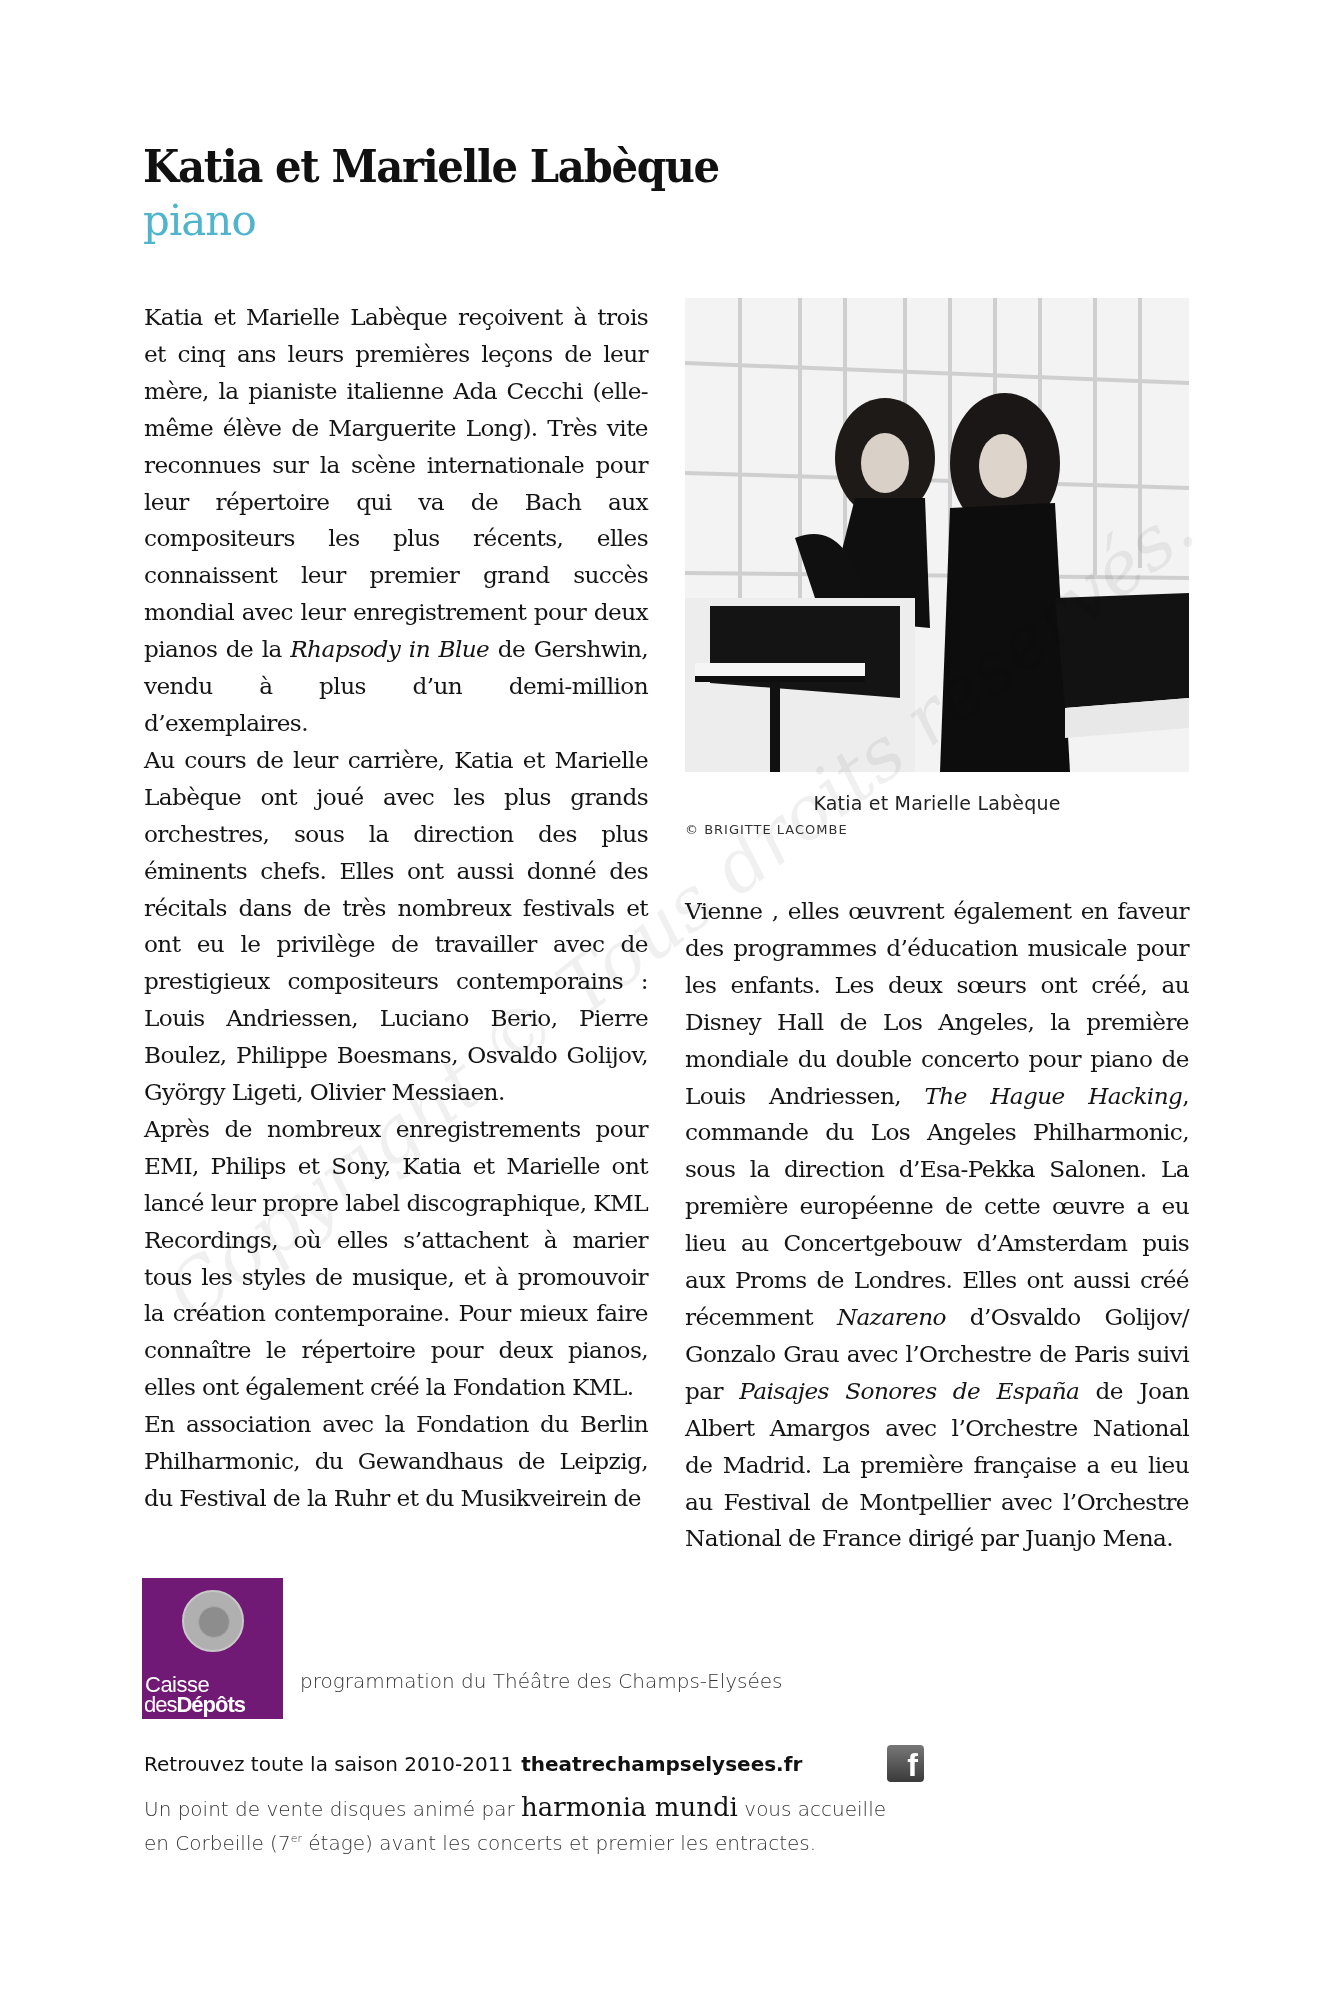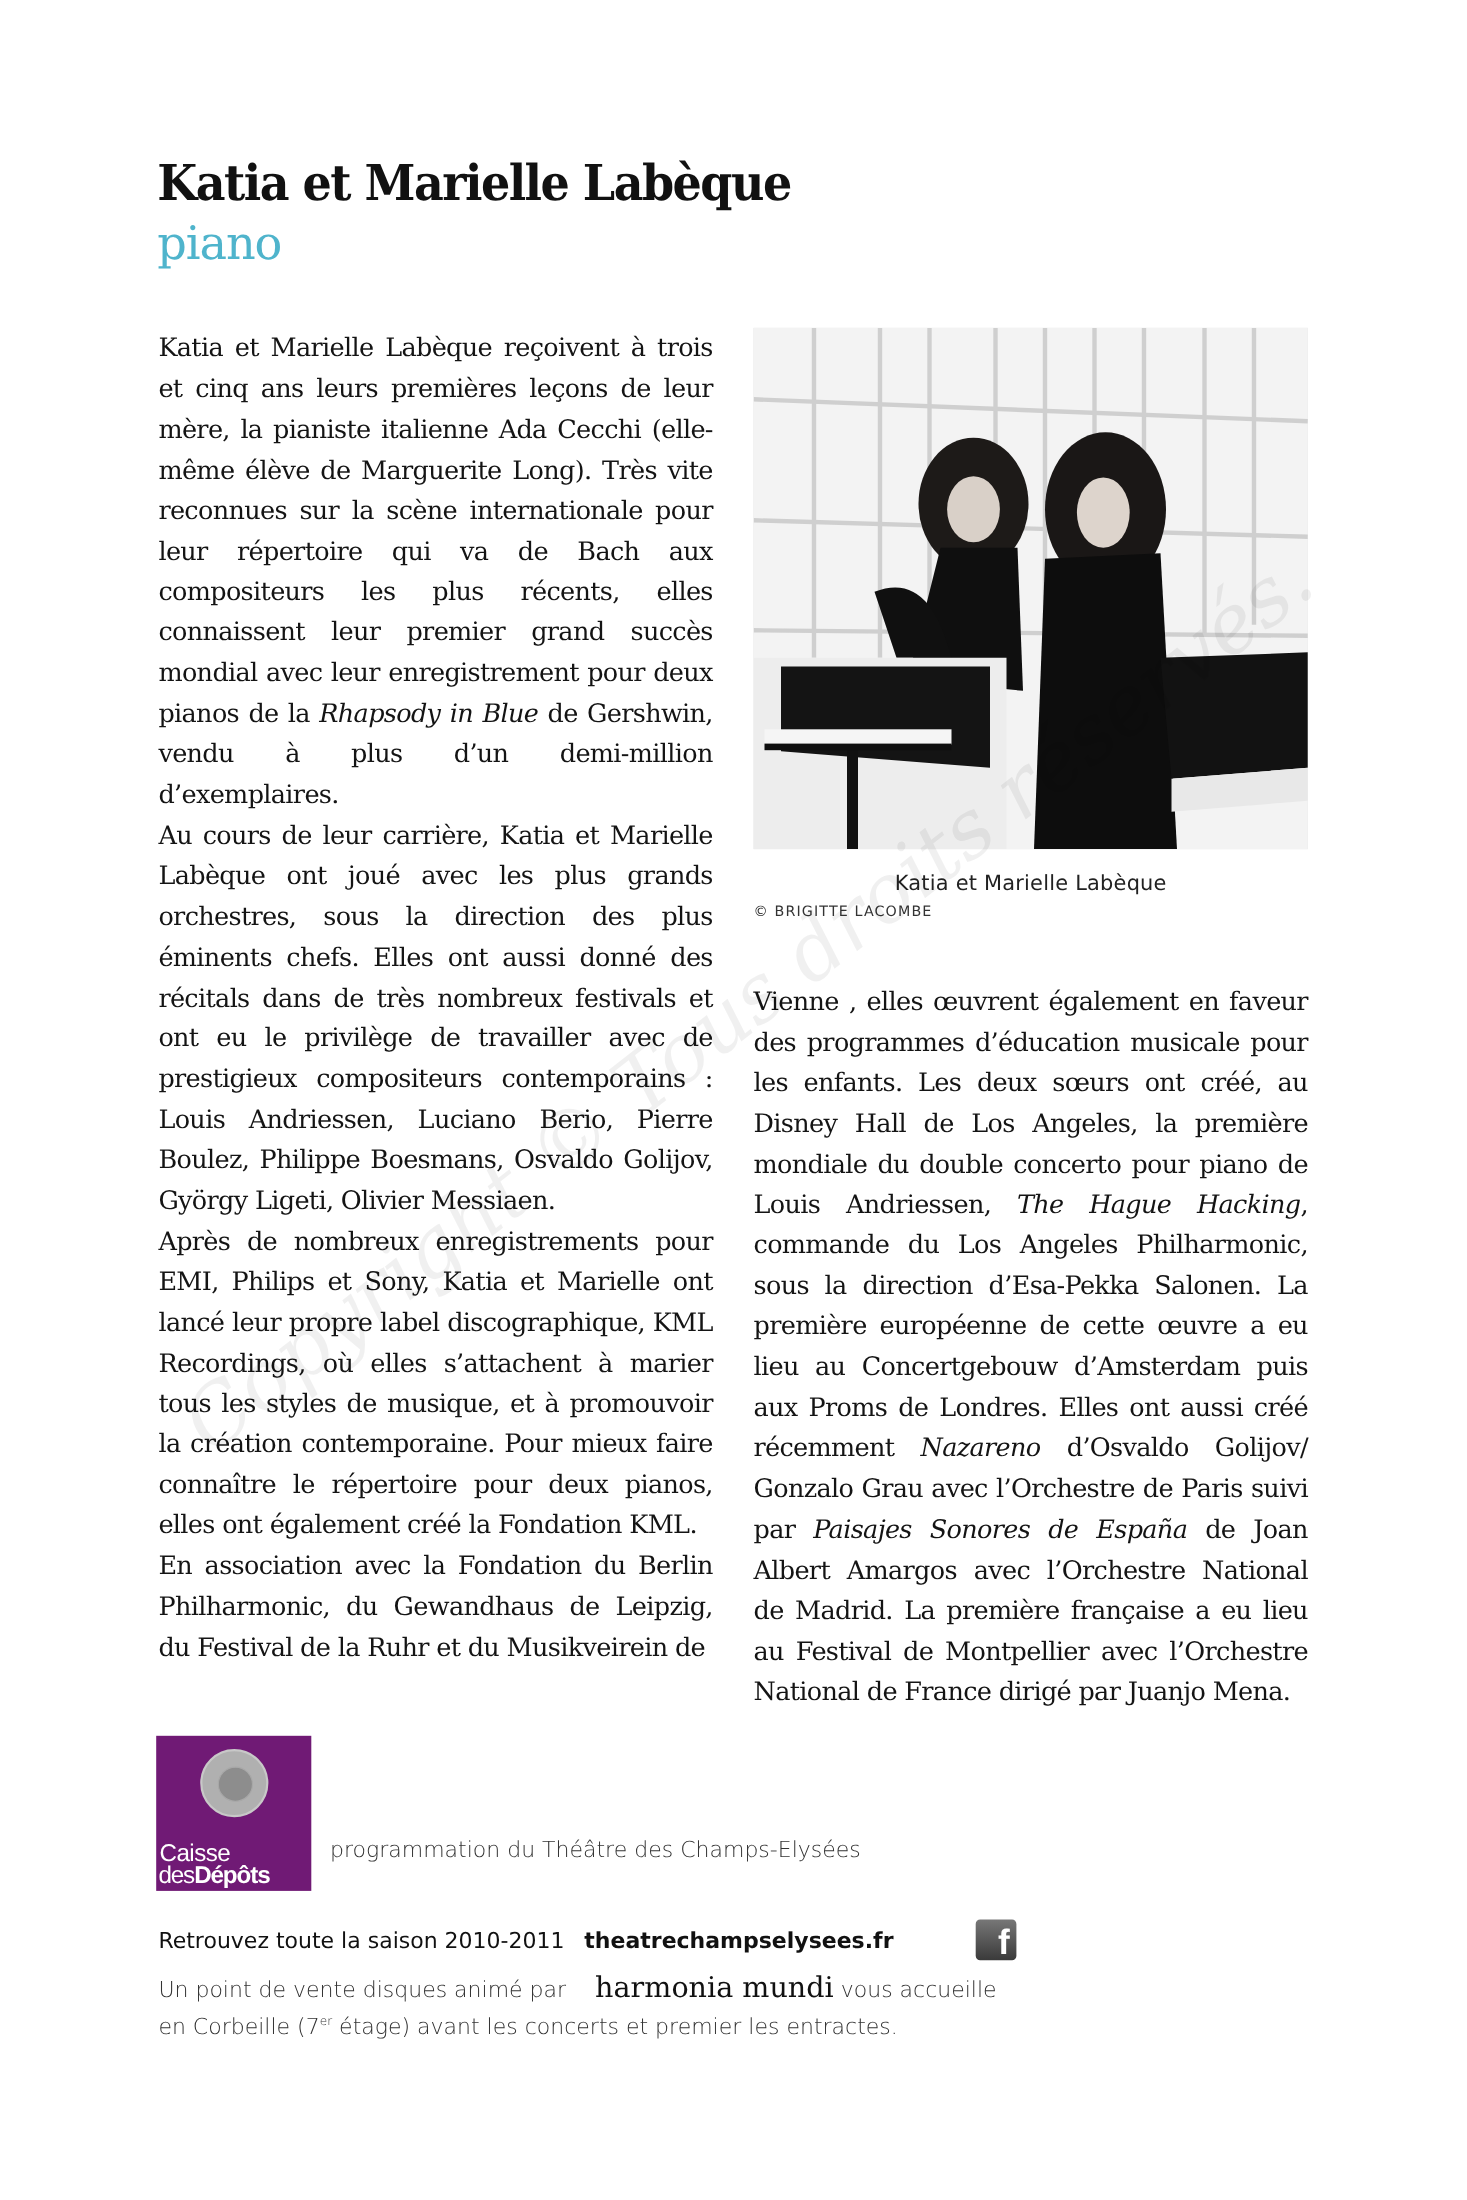--- a/index.html
+++ b/index.html
@@ -16,24 +16,24 @@
   .credit { position:absolute; left:685px; top:822px; width:504px; font-family:"DejaVu Sans", sans-serif; font-size:13px; color:#333; letter-spacing:1px; }
   .watermark { position:absolute; left:150px; top:860px; font-family:"DejaVu Serif", serif; font-style:italic; font-size:74px; color:rgba(0,0,0,0.06); transform:rotate(-38deg); transform-origin:left top; white-space:nowrap; pointer-events:none; top:1270px; }
   .logo { position:absolute; left:142px; top:1578px; width:141px; height:141px; background:#701a75; }
   .logo .seal { position:absolute; left:40px; top:12px; width:62px; height:62px; border-radius:50%; background:#b0b0b0; border:2px solid #c8c8c8; box-sizing:border-box; }
   .logo .seal-inner { position:absolute; left:14px; top:14px; width:30px; height:30px; border-radius:50%; background:#8d8d8d; border:1px solid #a8a8a8; }
   .logo .l1 { position:absolute; left:3px; top:94px; font-family:"Liberation Sans", sans-serif; font-size:22px; color:#fff; letter-spacing:-0.5px; }
   .logo .l2 { position:absolute; left:2px; top:114px; font-family:"Liberation Sans", sans-serif; font-size:22px; color:#fff; letter-spacing:-1px; white-space:nowrap; }
   .logo .l2 b { font-weight:bold; }
   .sponsor { position:absolute; left:300px; top:1668px; font-family:"DejaVu Sans", sans-serif; font-size:20px; line-height:26px; color:#333; font-weight:300; }
   .season { position:absolute; left:144px; top:1752px; font-family:"DejaVu Sans", sans-serif; font-size:20px; color:#111; white-space:nowrap; }
-  .season .site { font-weight:bold; margin-left:18px; }
+  .season .site { font-weight:bold; margin-left:8px; }
   .fb { position:absolute; left:887px; top:1745px; width:37px; height:37px; background:linear-gradient(#777,#3a3a3a); border-radius:4px; color:#fff; font-family:"Liberation Sans", sans-serif; font-weight:bold; font-size:32px; line-height:40px; text-align:right; padding-right:6px; box-sizing:border-box; overflow:hidden; }
   .vente { position:absolute; left:144px; top:1792px; font-family:"DejaVu Sans", sans-serif; font-size:20px; line-height:30px; color:#333; font-weight:300; }
-  .vente .hm { font-family:"DejaVu Serif", serif; font-size:26px; color:#111;margin-left:20px; }
+  .vente .hm { font-family:"DejaVu Serif", serif; font-size:26px; color:#111; }
   .vente sup { font-size:11px; }
 </style>
 </head>
 <body>
 
 <h1 class="title">Katia et Marielle Labèque</h1>
 <div class="subtitle">piano</div>
 
 <div class="col col-left">
     <p><span>Katia et Marielle Labèque reçoivent à trois et cinq ans leurs premières leçons de leur mère, la pianiste italienne Ada Cecchi (elle-même élève de Marguerite Long). Très vite reconnues sur la scène internationale pour leur répertoire qui va de Bach aux compositeurs les plus récents, elles connaissent leur premier grand succès mondial avec leur enregistrement pour deux pianos de la </span><em>Rhapsody in Blue</em><span> de Gershwin, vendu à plus d’un demi-million d’exemplaires.</span></p>

